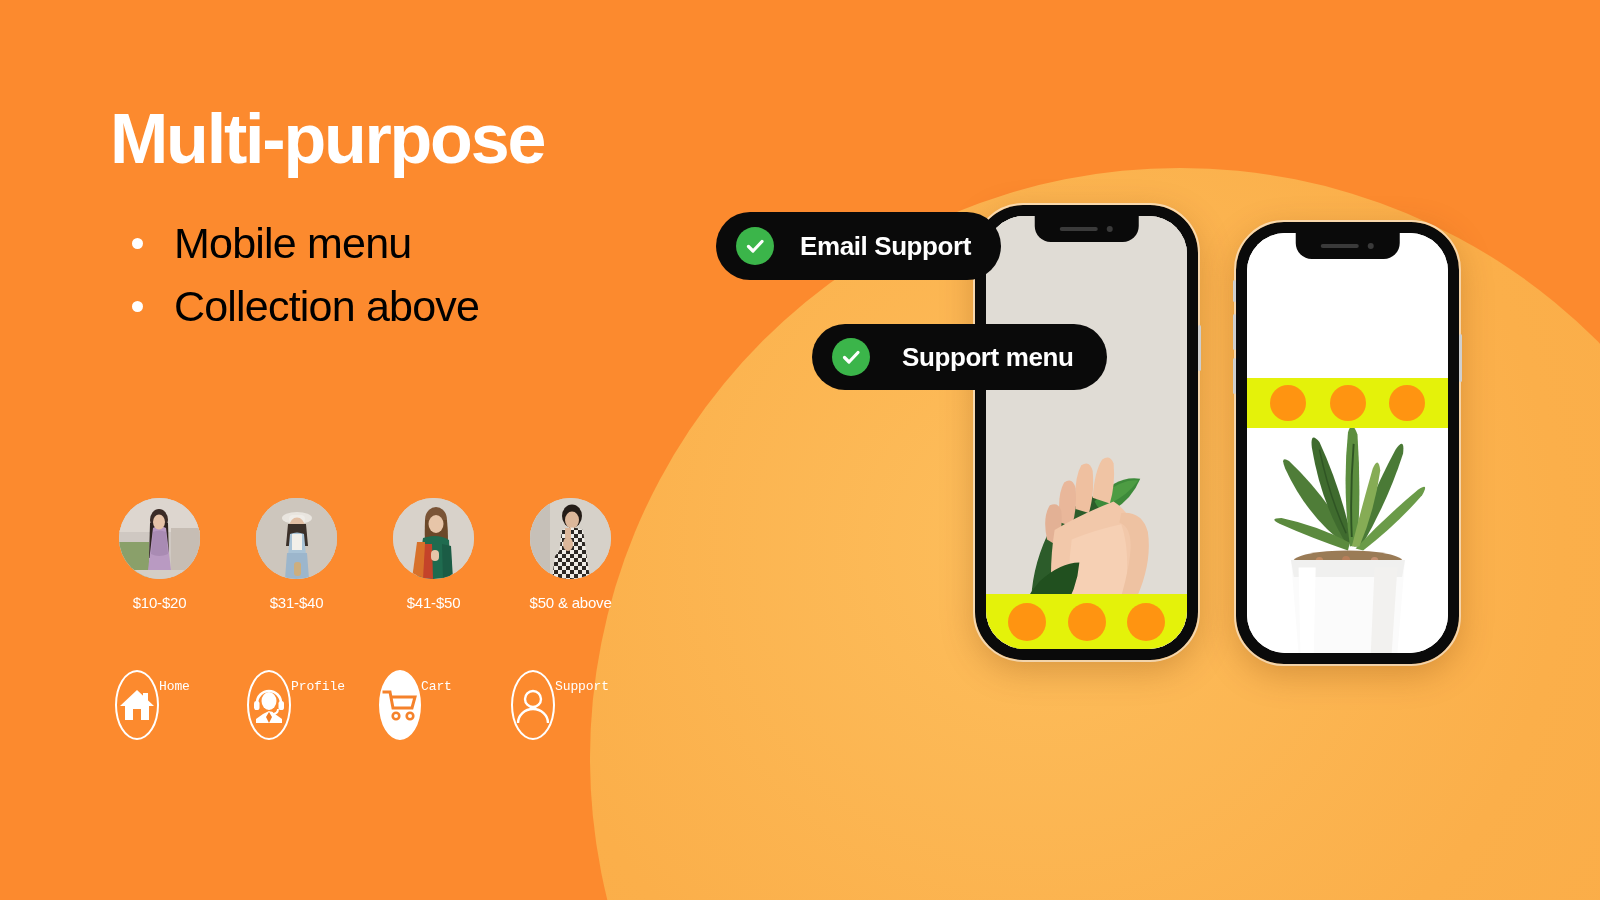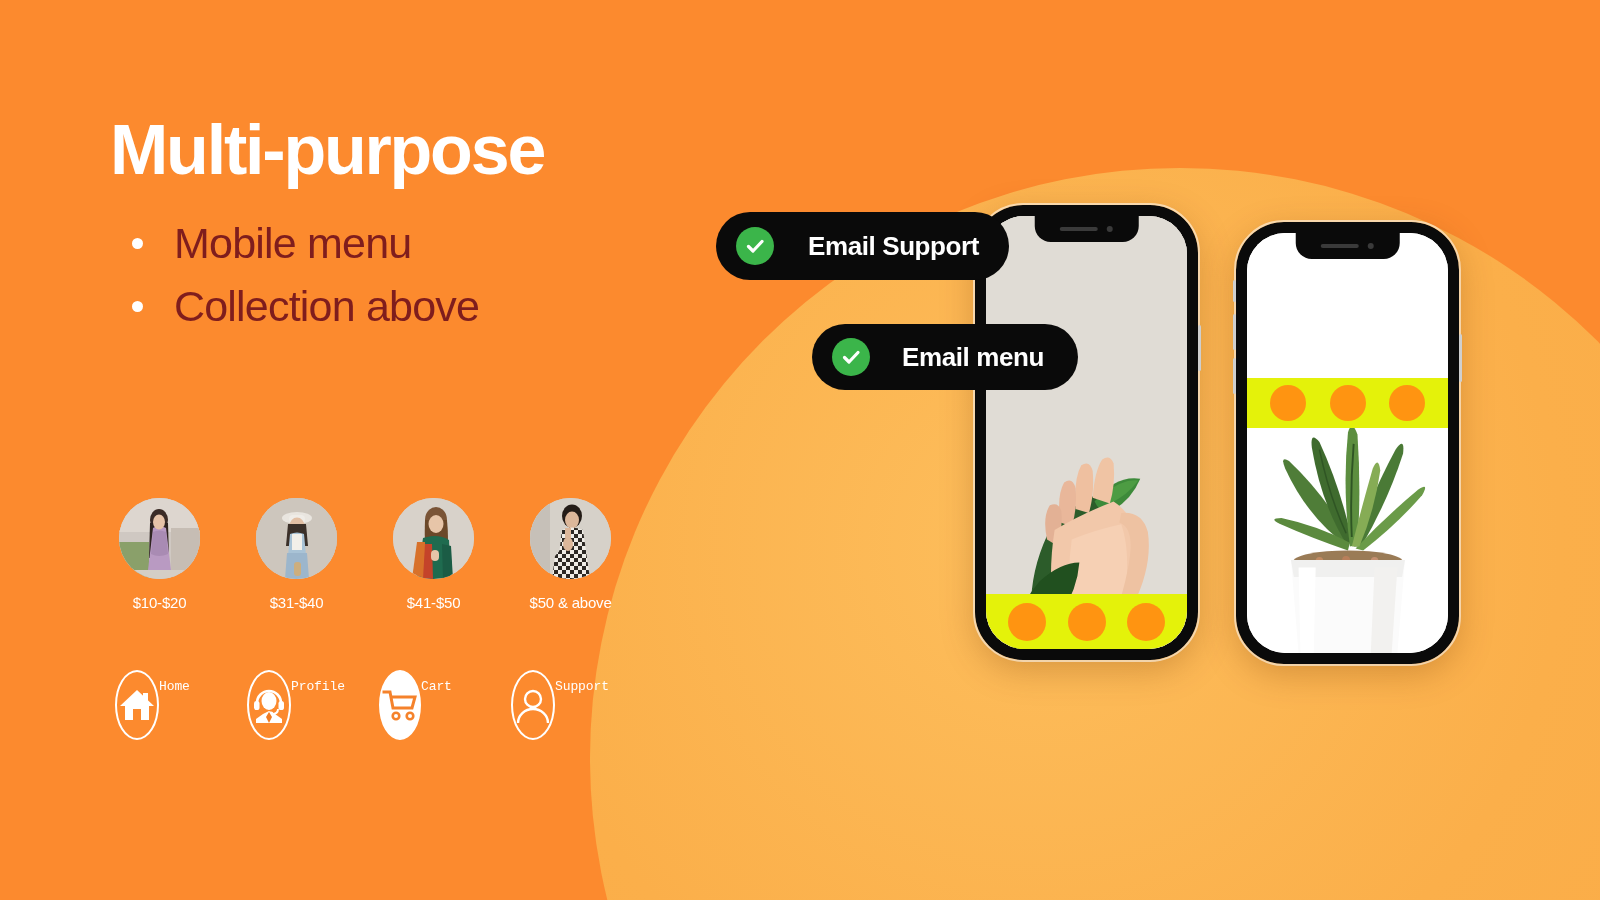--- a/index.html
+++ b/index.html
@@ -40,35 +40,34 @@
   .headline {
     position: absolute;
     left: 110px;
     top: 104px;
     font-size: 70px;
     font-weight: 700;
     color: #FFFFFF;
     letter-spacing: -2.2px;
     line-height: 1;
     font-family: "Liberation Sans", sans-serif;
-    margin-top: 11px;
   }
 
   .feature-list {
     position: absolute;
     left: 132px;
     top: 212px;
     list-style: none;
   }
 
   .feature-item {
     display: flex;
     align-items: center;
     height: 63px;
-    color: #7f1d1d;
+    color: #000000;
   }
 
   .feature-bullet {
     width: 11px;
     height: 11px;
     border-radius: 50%;
     background: #FFFFFF;
     flex: 0 0 auto;
     margin-right: 31px;
   }
@@ -299,21 +298,21 @@
     justify-content: center;
     flex: 0 0 auto;
   }
   .badge-check svg { display: block; }
 
   .badge-label {
     color: #FFFFFF;
     font-size: 26px;
     font-weight: 700;
     letter-spacing: -0.4px;
-    margin-left: 34px;
+    margin-left: 26px;
     white-space: nowrap;
   }
   #badge-sticky .badge-label { margin-left: 32px; }
 </style>
 </head>
 <body>
 
 <div class="bg-circle"></div>
 
 <div class="left-col">
@@ -573,14 +572,14 @@
   </span>
   <span class="badge-label">Email Support</span>
 </div>
 
 <div class="badge" id="badge-sticky">
   <span class="badge-check">
     <svg width="22" height="22" viewBox="0 0 22 22" aria-hidden="true">
       <path d="M4.5 11.5 L9 16 L18 6.5" fill="none" stroke="#FFFFFF" stroke-width="3.2" stroke-linecap="round" stroke-linejoin="round"></path>
     </svg>
   </span>
-  <span class="badge-label">Email menu</span>
+  <span class="badge-label">Support menu</span>
 </div>
 
 </body></html>

